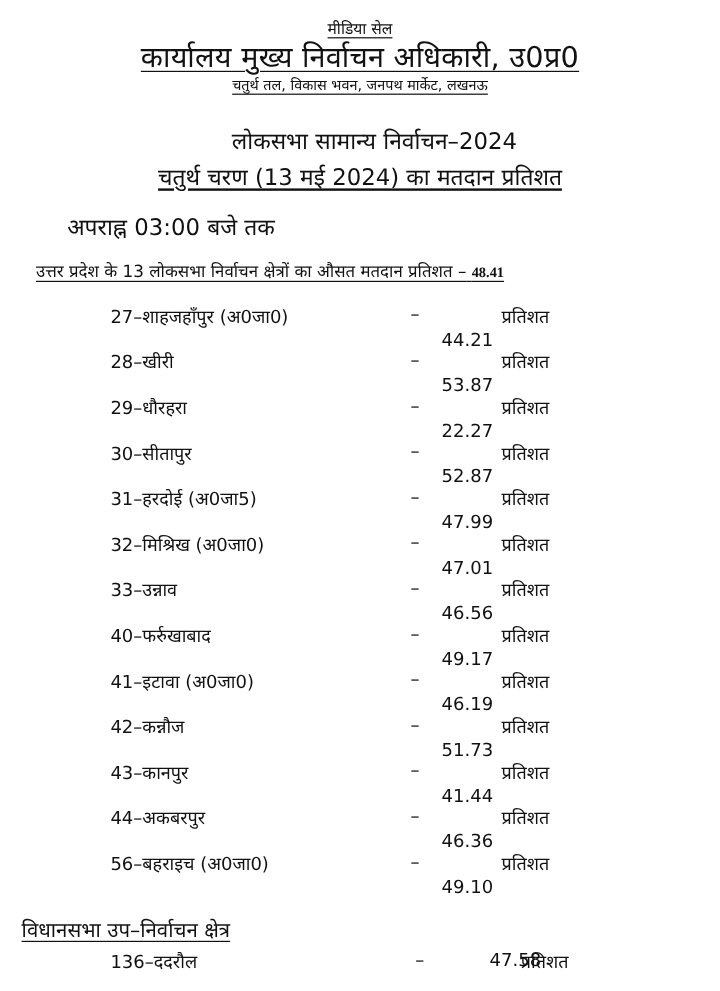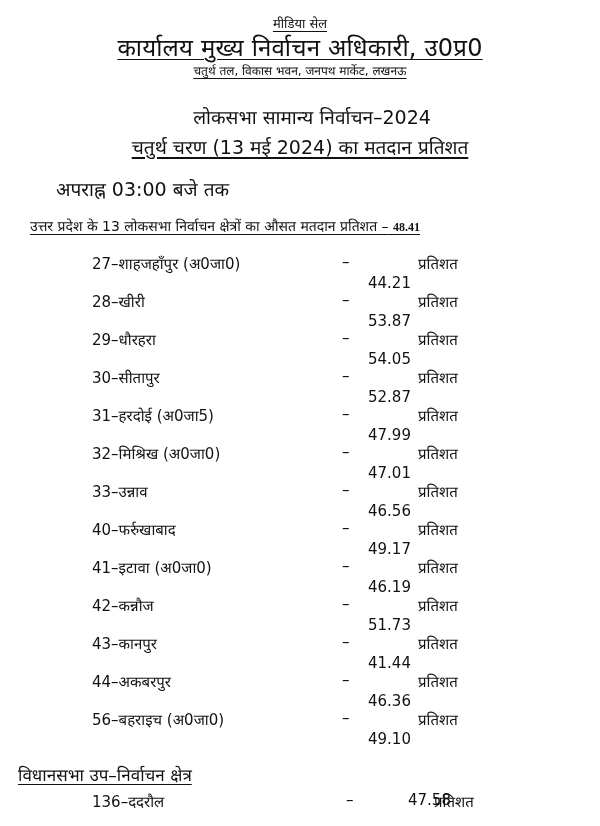--- a/index.html
+++ b/index.html
@@ -150,21 +150,21 @@
   </div>
   <div class="row" style="top:38px">
     <span class="name">28–खीरी</span>
     <span class="dash">–</span>
     <span class="val">53.87</span>
     <span class="unit">प्रतिशत</span>
   </div>
   <div class="row" style="top:76px">
     <span class="name">29–धौरहरा</span>
     <span class="dash">–</span>
-    <span class="val">54.05</span>
+    <span class="val">22.27</span>
     <span class="unit">प्रतिशत</span>
   </div>
   <div class="row" style="top:114px">
     <span class="name">30–सीतापुर</span>
     <span class="dash">–</span>
     <span class="val">52.87</span>
     <span class="unit">प्रतिशत</span>
   </div>
   <div class="row" style="top:152px">
     <span class="name">31–हरदोई (अ0जा5)</span>

